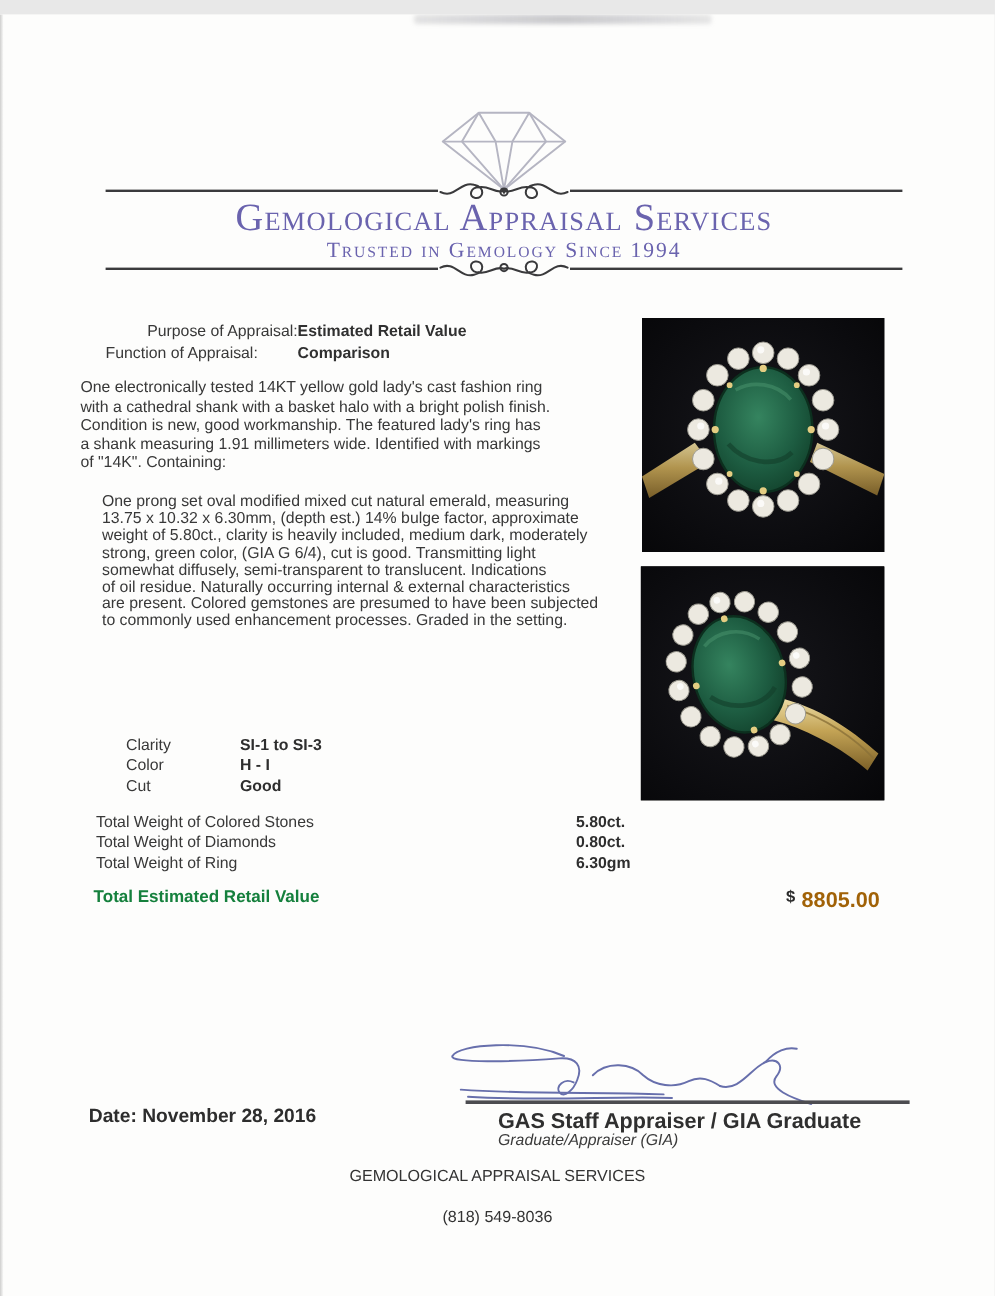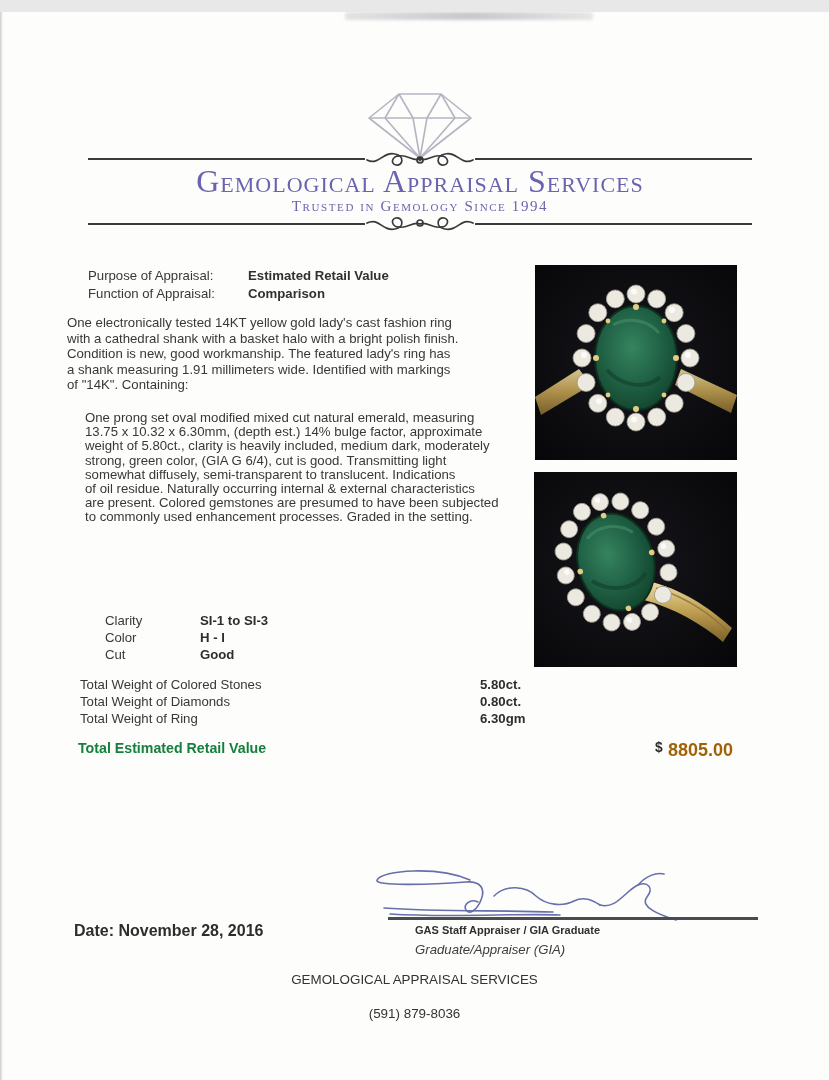--- a/index.html
+++ b/index.html
@@ -22,37 +22,37 @@
     background:linear-gradient(90deg,rgba(120,120,120,.35),rgba(120,120,120,0));}
   
   .brand-title{
     left:82px;top:152px;width:676px;text-align:center;
     font-family:"Liberation Serif",serif;font-variant:small-caps;
     font-size:32px;letter-spacing:1px;color:#6a63ae;line-height:34px;
   }
   .brand-tagline{
     left:82px;top:186px;width:676px;text-align:center;
     font-family:"Liberation Serif",serif;font-variant:small-caps;
-    font-size:15px;letter-spacing:1.6px;color:#6a63ae;
+    font-size:18px;letter-spacing:1.6px;color:#6a63ae;
   }
   .rule-row{left:88px;width:664px;height:26px;display:flex;align-items:center;}
   .rule-row .seg{flex:1;height:2px;background:#3b3b3d;}
   
   .meta-label{left:88px;width:160px;}
   .meta-value{left:248px;font-weight:bold;color:#303030;}
   
   .grade-label{left:105px;}
   .grade-value{left:200px;font-weight:bold;color:#2e2e2e;}
   .total-label{left:80px;}
   .total-value{left:480px;font-weight:bold;color:#2e2e2e;}
   
   .photo{background:#0a0a0c;box-shadow:0 0 0 1px #101012 inset;}
   
   .sig-line{left:388px;top:905px;width:370px;height:2.5px;background:#4c4c50;}
-  .signer-title{left:415px;top:912px;font-size:11px;font-weight:bold;color:#2f2f2f;}
+  .signer-title{left:415px;top:912px;font-size:18px;font-weight:bold;color:#2f2f2f;}
   .signer-subtitle{left:415px;top:930px;font-size:13.2px;font-style:italic;color:#3c3c3c;}
   .date-line{left:74px;top:910px;font-size:16px;font-weight:bold;color:#2d2d2d;}
   
   .footer-line{left:0;width:829px;text-align:center;font-size:13.4px;color:#333;}
 </style>
 </head>
 <body>
 
 <div class="page">
 
@@ -91,21 +91,21 @@
       <g fill="none" stroke="#3a3a3c" stroke-width="1.7" stroke-linecap="round">
         <path d="M2,14 C14,20 18,5 30,8 C40,10 38,20 31,19 C25,18 27,10 34,10"></path>
         <path d="M108,14 C96,20 92,5 80,8 C70,10 72,20 79,19 C85,18 83,10 76,10"></path>
         <path d="M34,10 C42,8 48,16 55,13 M76,10 C68,8 62,16 55,13"></path>
       </g>
       <circle cx="55" cy="14" r="3" fill="none" stroke="#3a3a3c" stroke-width="1.7"></circle>
     </svg>
     <div class="seg"></div>
   </div>
 
-  <div class="abs body-text meta-label" style="top:256px;">Purpose of Appraisal:</div>
+  <div class="abs body-text meta-label" style="top:256px;text-align:right;">Purpose of Appraisal:</div>
   <div class="abs body-text meta-value" style="top:256px;">Estimated Retail Value</div>
   <div class="abs body-text meta-label" style="top:274px;">Function of Appraisal:</div>
   <div class="abs body-text meta-value" style="top:274px;">Comparison</div>
 
   <div class="abs body-text pre" style="left:67px;top:303px;width:470px;line-height:15.6px;">One electronically tested 14KT yellow gold lady's cast fashion ring
 with a cathedral shank with a basket halo with a bright polish finish.
 Condition is new, good workmanship. The featured lady's ring has
 a shank measuring 1.91 millimeters wide. Identified with markings
 of "14K".  Containing:</div>
 
@@ -272,15 +272,15 @@
       <path d="M232,47 C248,52 258,32 270,27 C280,23 286,30 279,39 C271,49 292,57 308,62"></path>
       <path d="M270,27 C278,18 288,14 296,16"></path>
     </g>
   </svg>
   <div class="abs sig-line"></div>
   <div class="abs date-line">Date: November 28, 2016</div>
   <div class="abs signer-title">GAS Staff Appraiser / GIA Graduate</div>
   <div class="abs signer-subtitle">Graduate/Appraiser (GIA)</div>
 
   <div class="abs footer-line" style="top:960px;">GEMOLOGICAL APPRAISAL SERVICES</div>
-  <div class="abs footer-line" style="top:994px;">(591) 879-8036</div>
+  <div class="abs footer-line" style="top:994px;">(818) 549-8036</div>
 
 </div>
 
 </body></html>

